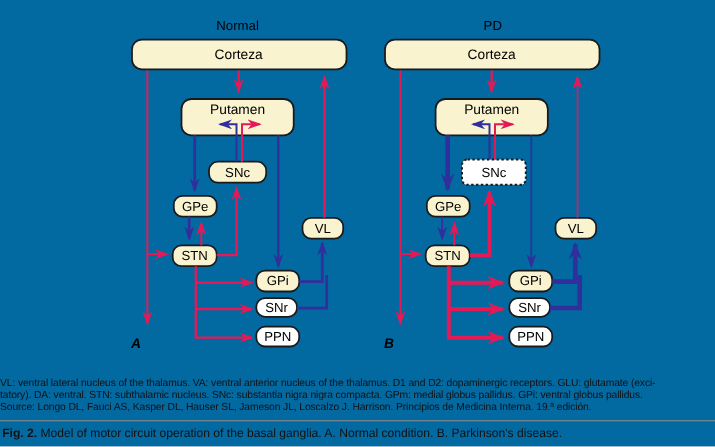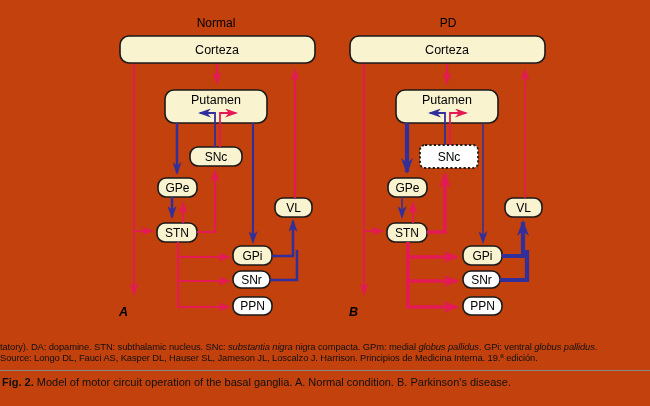--- a/index.html
+++ b/index.html
@@ -1,33 +1,33 @@
 <!DOCTYPE html>
 <html style="--exc: #E41A57; --inh: #312F9B; --fill: #FAF3D0; --stroke: #1A1A1A;"><head>
 <meta charset="utf-8">
 <style>
   html,body{margin:0;padding:0;background:#fff;}
-  .page{width:650px;height:406px;background:#c2410c;overflow:hidden;position:relative;
+  .page{width:650px;height:406px;background:#0369a1;overflow:hidden;position:relative;
         font-family:"Liberation Sans",sans-serif;color:#111;}
   svg text{font-family:"Liberation Sans",sans-serif;fill:#000;}
   .ttl{font-size:12px;}
   .nlab{font-size:12.5px;text-anchor:middle;}
   .slab{font-size:12px;text-anchor:middle;}
   .plab{font-size:12.5px;font-weight:bold;font-style:italic;}
   .box{fill:var(--fill);stroke:var(--stroke);stroke-width:1.6px;}
   .boxw{fill:#fff;stroke:var(--stroke);stroke-width:1.6px;}
   .boxdash{fill:#fff;stroke:var(--stroke);stroke-width:1.8px;stroke-dasharray:2.2 2.2;}
   .lr{stroke:var(--exc);fill:none;}
   .lb{stroke:var(--inh);fill:none;}
   .w15{stroke-width:1.5px;} .w18{stroke-width:1.8px;} .w2{stroke-width:2.1px;}
   .w25{stroke-width:2.5px;} .w35{stroke-width:3.6px;} .w4{stroke-width:4.2px;}
   .mr{fill:var(--exc);} .mb{fill:var(--inh);}
   .abbr{width:650px;font-size:9.4px;line-height:11px;letter-spacing:-0.1px;
         white-space:nowrap;overflow:hidden;margin-top:7px;}
-  .abbr .it{font-style:italic;margin-top:32px;}
+  .abbr .it{margin-top:32px;}
   .sep{border:none;border-top:1.2px solid #8a8a8a;margin:7px 0 5px 0;}
   .figcap{font-size:11px;padding-left:2px;white-space:nowrap;overflow:hidden;}
   .figcap b{font-weight:bold;}
 </style>
 </head>
 <body>
 
 <div class="page">
 
 <svg width="650" height="330" viewBox="0 0 650 330">
@@ -141,21 +141,22 @@
     <path class="lr w35" d="M408,257 H457" marker-end="url(#arB)"></path>
     <path class="lr w35" d="M408,281 H457" marker-end="url(#arB)"></path>
     <path class="lb w4" d="M500,280 H527 V250"></path>
     <path class="lb w4" d="M502,256 H523 V222" marker-end="url(#abB)"></path>
 
     <text class="plab" x="349" y="316">B</text>
   </g>
 </svg>
 
 <div class="abbr">
-  <div><span>tatory). DA: dopamine. STN: subthalamic nucleus. SNc: </span><span class="it">substantia nigra</span><span> nigra compacta. GPm: medial </span><span class="it">globus pallidus</span><span>. GPi: ventral </span><span class="it">globus pallidus</span><span>.</span></div>
+  <div>VL: ventral lateral nucleus of the thalamus. VA: ventral anterior nucleus of the thalamus. D1 and D2: dopaminergic receptors. GLU: glutamate (exci-</div>
+  <div><span>tatory). DA: ventral. STN: subthalamic nucleus. SNc: </span><span class="it">substantia nigra</span><span> nigra compacta. GPm: medial </span><span class="it">globus pallidus</span><span>. GPi: ventral </span><span class="it">globus pallidus</span><span>.</span></div>
   <div>Source: Longo DL, Fauci AS, Kasper DL, Hauser SL, Jameson JL, Loscalzo J. Harrison. Principios de Medicina Interna. 19.ª edición.</div>
 </div>
 
 <hr class="sep">
 
 <div class="figcap">
   <b>Fig. 2.</b>
   <span>Model of motor circuit operation of the basal ganglia. A. Normal condition. B. Parkinson's disease.</span>
 </div>
 

